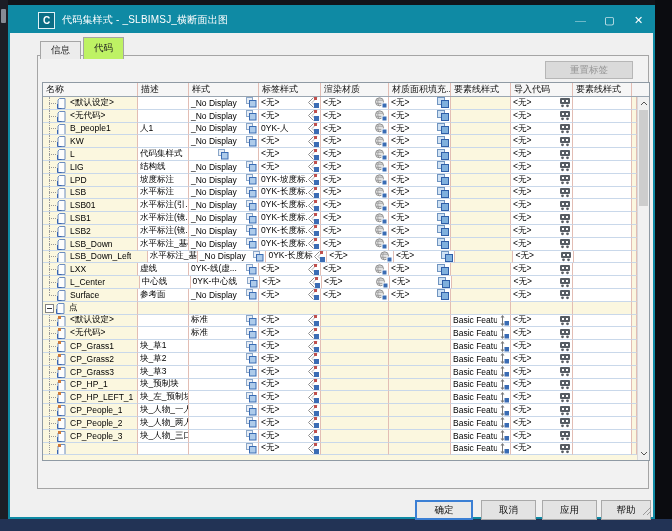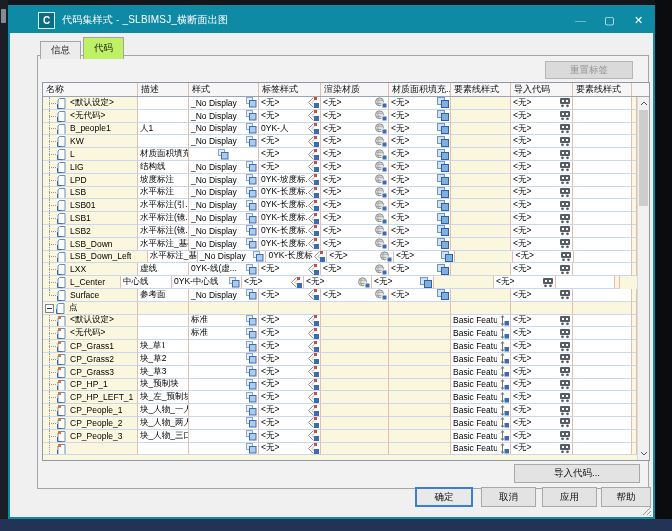--- a/index.html
+++ b/index.html
@@ -26,21 +26,21 @@
   .tab.selected{height:21px;line-height:20px;background:#bef264;position:relative;z-index:4}
 
   .panel{position:absolute;left:27px;top:48px;width:612px;height:434px;box-sizing:border-box;
          border:1px solid #a5a5a5;background:#f2f2f2}
 
   .btn{box-sizing:border-box;background:#e3e3e3;border:1px solid #a9a9a9;font-size:9.5px;color:#111;
        display:flex;align-items:center;justify-content:center;cursor:default}
   .btn.disabled{background:#dadada;border-color:#b6b6b6;color:#969696}
   .btn-reset{position:absolute;left:535px;top:54px;width:88px;height:18px}
   .btn-import{position:absolute;left:504px;top:457px;width:126px;height:19px}
-  .dlg-btn{position:absolute;top:480px;height:20px}
+  .dlg-btn{position:absolute;top:493px;height:20px}
   .dlg-btn.ok{left:405px;width:58px;border:2px solid #3b7fd4;background:#e9e9e9}
   .dlg-btn.cancel{left:471px;width:55px}
   .dlg-btn.apply{left:532px;width:55px}
   .dlg-btn.help{left:591px;width:50px}
 
   
   .grid{position:absolute;left:32px;top:75px;width:608px;height:379px;box-sizing:border-box;
         border:1px solid #8f9aa4;background:#fbf7df;overflow:hidden}
   .grid-header{display:flex;height:14px;background:#f6f6f6;border-bottom:1px solid #9aa6b2;box-sizing:border-box}
   .gh{box-sizing:border-box;border-right:1px solid #e2bdb4;font-size:9px;color:#111;
@@ -400,21 +400,21 @@
             <div class="c namecell child cream" style="width: 95px;">
               <span class="tree-v"></span>
               <span class="tree-h"></span>
               <span class="node-ic"><svg width="11" height="11">
                   <path d="M2.5 0.5h5.5v10h-7v-8.5z" fill="#fdfdfd" stroke="#6b8cbf"></path>
                   <path d="M0.5 6v4.5h4" fill="none" stroke="#3a66b0"></path>
                 </svg></span>
               <span class="label">L</span>
             </div>
             <div class="c" style="width: 51px;">
-              <span class="t">材质面积填充</span>
+              <span class="t">代码集样式</span>
             </div>
             <div class="c" style="width: 70px; flex-direction: column;">
               <span class="t">0YK-结构线...</span>
               <span class="ic">
                 <svg width="12" height="11">
                   <rect x="1.5" y="0.5" width="6" height="6" fill="#e8eef6" stroke="#8aa6c8"></rect>
                   <rect x="4.5" y="3.5" width="6.5" height="6.5" fill="#aecbea" stroke="#3a6cb4"></rect>
                 </svg>
               </span>
             </div>
@@ -1090,21 +1090,21 @@
                   <circle cx="8.5" cy="8.8" r="1.4" fill="#565c63"></circle>
                 </svg>
               </span>
             </div>
             <div class="c" style="width: 59px;">
               <span class="t"></span>
             </div>
             <div class="c cream" style="width: 5px;"></div>
           </div>
           <div class="grid-row">
-            <div class="c namecell child cream" style="width: 78px;">
+            <div class="c namecell child cream" style="width: 97px;">
               <span class="tree-v"></span>
               <span class="tree-h"></span>
               <span class="node-ic"><svg width="11" height="11">
                   <path d="M2.5 0.5h5.5v10h-7v-8.5z" fill="#fdfdfd" stroke="#6b8cbf"></path>
                   <path d="M0.5 6v4.5h4" fill="none" stroke="#3a66b0"></path>
                 </svg></span>
               <span class="label">L_Center</span>
             </div>
             <div class="c" style="width: 51px;">
               <span class="t">中心线</span>
@@ -1390,21 +1390,21 @@
             <div class="c namecell child cream" style="width: 95px;">
               <span class="tree-v"></span>
               <span class="tree-h"></span>
               <span class="node-ic"><svg width="11" height="11">
                   <path d="M2.5 0.5h5.5v10h-7v-8.5z" fill="#fdfdfd" stroke="#6b8cbf"></path>
                   <rect x="1" y="0" width="3" height="3" fill="#cf7a3a"></rect>
                   <path d="M0.5 6v4.5h4" fill="none" stroke="#3a66b0"></path>
                 </svg></span>
               <span class="label">CP_Grass1</span>
             </div>
-            <div class="c" style="width: 51px; font-family: Liberation Serif, serif;">
+            <div class="c" style="width: 51px;">
               <span class="t">块_草1</span>
             </div>
             <div class="c" style="width: 70px;">
               <span class="t"></span>
               <span class="ic">
                 <svg width="12" height="11">
                   <rect x="1.5" y="0.5" width="6" height="6" fill="#e8eef6" stroke="#8aa6c8"></rect>
                   <rect x="4.5" y="3.5" width="6.5" height="6.5" fill="#aecbea" stroke="#3a6cb4"></rect>
                 </svg>
               </span>
@@ -1971,21 +1971,20 @@
         <div class="sb-thumb"></div>
         <div class="sb-btn sb-down">
           <svg width="8" height="5">
               <path d="M1 1l3 3 3-3" fill="none" stroke="#555" stroke-width="1"></path>
             </svg>
         </div>
       </div>
     </div>
   </div>
 
-  <div class="btn btn-import">导入代码...</div>
 
   <div class="btn dlg-btn ok">确定</div>
   <div class="btn dlg-btn cancel">取消</div>
   <div class="btn dlg-btn apply">应用</div>
   <div class="btn dlg-btn help">帮助</div>
 
   <svg class="grip" width="12" height="12">
     <path d="M11 3L3 11M11 7L7 11M11 11l-1 1" stroke="#9a9a9a" fill="none"></path>
   </svg>
 </div>

